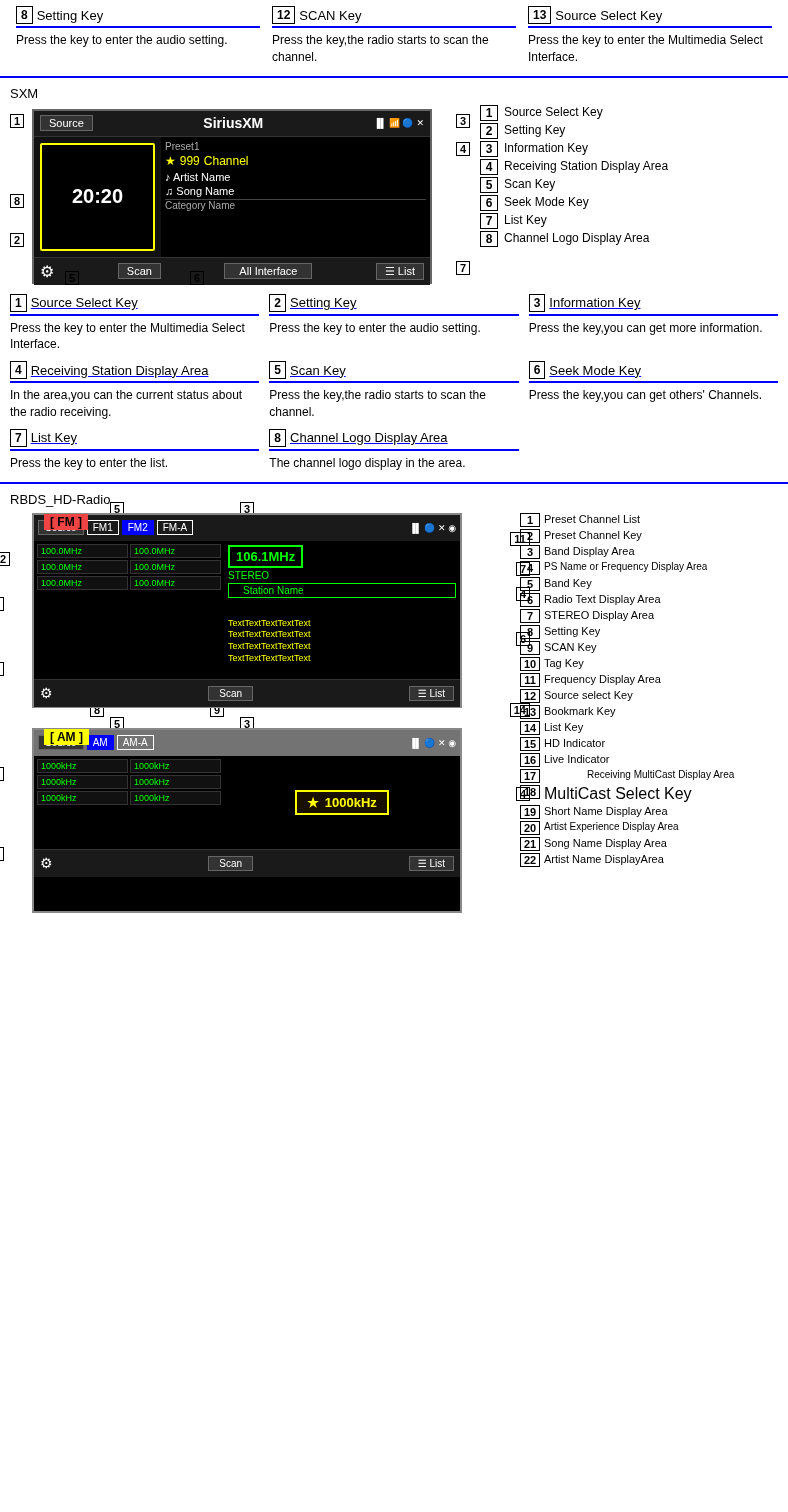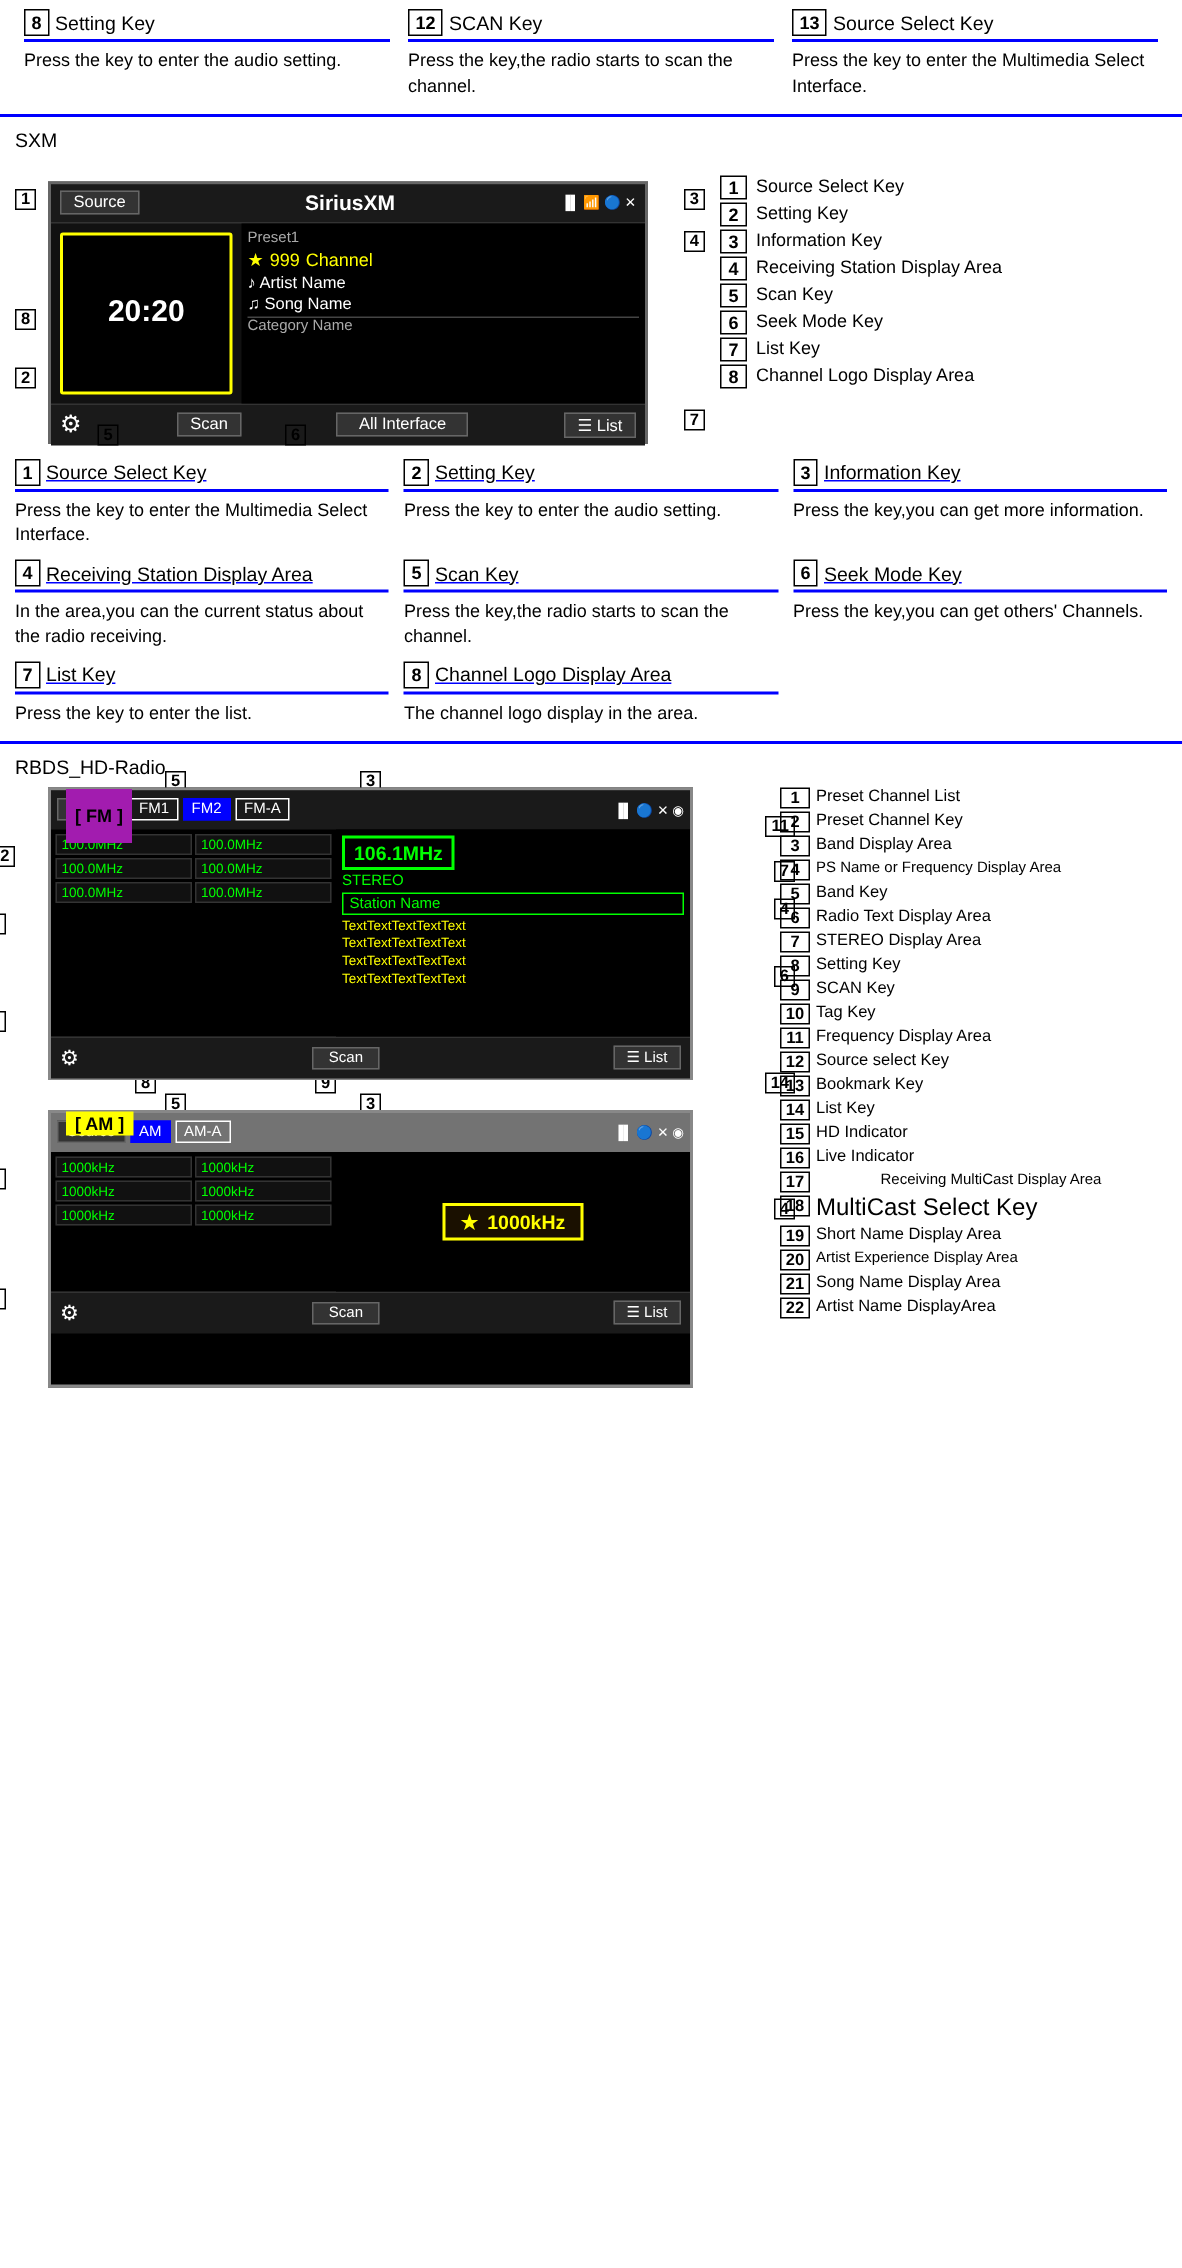--- a/index.html
+++ b/index.html
@@ -6,21 +6,21 @@
     body { font-family: Arial, sans-serif; font-size: 12px; background: #fff; width: 788px; }
 
     .section { padding: 8px 10px; }
     .top-col { flex: 1; padding: 0 6px; }
     .key-title { display: flex; align-items: center; gap: 4px; margin-bottom: 4px; border-bottom: 2px solid #00f; padding-bottom: 2px; }
     .key-num { border: 1px solid #000; padding: 1px 4px; font-weight: bold; font-size: 12px; }
     .key-label { font-size: 13px; font-weight: normal; }
     .key-desc { font-size: 12px; line-height: 1.4; }
 
     .sxm-section { border-bottom: 2px solid #00f; padding: 8px 10px 10px; }
-    .sxm-label { font-size: 13px; margin-bottom: 16px; }
+    .sxm-label { font-size: 13px; margin-bottom: 4px; }
     .sxm-content { display: flex; gap: 10px; }
     .sxm-screen-area { position: relative; width: 450px; flex-shrink: 0; }
     .sxm-legend { flex: 1; }
     .legend-row { display: flex; align-items: flex-start; gap: 6px; margin-bottom: 2px; font-size: 12px; }
     .legend-num { border: 1px solid #000; padding: 0 3px; font-weight: bold; min-width: 18px; text-align: center; }
 
     
     .sxm-screen { width: 370px; height: 175px; background: #000; border: 2px solid #888; position: relative; margin-left: 40px; }
     .sxm-source-btn { background: #333; color: #fff; border: 1px solid #666; padding: 1px 8px; font-size: 11px; }
     .sxm-scan-btn { background: #333; color: #fff; border: 1px solid #666; padding: 1px 8px; font-size: 11px; }
@@ -243,21 +243,21 @@
         <div style="position:absolute; top:120px; right:-20px; font-size:11px; font-weight:bold;"><span style="border:1px solid #000;padding:0 3px;">6</span></div>
         <div style="position:absolute; left:-20px; top:40px; font-size:11px; font-weight:bold;"><span style="border:1px solid #000;padding:0 3px;">12</span></div>
         <div style="position:absolute; left:-20px; top:85px; font-size:11px; font-weight:bold;"><span style="border:1px solid #000;padding:0 3px;">2</span></div>
         <div style="position:absolute; left:-20px; top:150px; font-size:11px; font-weight:bold;"><span style="border:1px solid #000;padding:0 3px;">1</span></div>
         <div style="position:absolute; bottom:-8px; left:80px; font-size:11px; font-weight:bold;"><span style="border:1px solid #000;padding:0 3px;">8</span></div>
         <div style="position:absolute; bottom:-8px; left:200px; font-size:11px; font-weight:bold;"><span style="border:1px solid #000;padding:0 3px;">9</span></div>
         <div style="position:absolute; bottom:-8px; right:-20px; font-size:11px; font-weight:bold;"><span style="border:1px solid #000;padding:0 3px;">14</span></div>
 
         <div class="radio-screen" style="margin-left:22px; width:430px; height:195px; background:#000; border:2px solid #888; position:relative;">
 
-          <div style="background:#a21caf; padding:11px 6px; font-size:12px; font-weight:bold; display:inline-block; position:absolute; top:-1px; left:10px;">[ FM ]</div>
+          <div style="background:#ef4444; padding:1px 6px; font-size:12px; font-weight:bold; display:inline-block; position:absolute; top:-1px; left:10px;">[ FM ]</div>
 
           <div style="background:#1a1a1a; display:flex; align-items:center; padding:2px 4px; gap:3px; height:26px; margin-top:0;">
             <button style="background:#333;color:#fff;border:1px solid #666;padding:1px 6px;font-size:10px;">Source</button>
             <button style="color:#fff;border:1px solid #fff;padding:1px 5px;font-size:10px;background:transparent;">FM1</button>
             <button style="color:#fff;border:1px solid #00f;padding:1px 5px;font-size:10px;background:#00f;">FM2</button>
             <button style="color:#fff;border:1px solid #fff;padding:1px 5px;font-size:10px;background:transparent;">FM-A</button>
             <span style="margin-left:auto;color:#fff;font-size:9px;">▐▌ 🔵 ✕ ◉</span>
           </div>
 
           <div style="display:flex; height:138px;">
@@ -273,21 +273,21 @@
               </div>
               <div style="display:flex;gap:2px;margin-bottom:2px;">
                 <div style="flex:1;background:#111;border:1px solid #333;color:#0f0;font-size:9px;padding:1px 3px;">100.0MHz</div>
                 <div style="flex:1;background:#111;border:1px solid #333;color:#0f0;font-size:9px;padding:1px 3px;">100.0MHz</div>
               </div>
             </div>
 
             <div style="flex:1; padding:4px; background:#000;">
               <div style="border:2px solid #0f0;color:#0f0;font-size:13px;font-weight:bold;padding:2px 6px;margin-bottom:2px;display:inline-block;">106.1MHz</div>
               <div style="color:#0f0;font-size:10px;margin-bottom:2px;">STEREO</div>
-              <div style="border:1px solid #0f0;color:#0f0;font-size:10px;padding:1px 4px;margin-bottom:2px;">Station Name</div>
+              <div style="border:1px solid #0f0;color:#0f0;font-size:10px;padding:1px 14px;margin-bottom:20px;">Station Name</div>
               <div style="color:#ff0;font-size:9px;line-height:1.3;">TextTextTextTextText<br>TextTextTextTextText<br>TextTextTextTextText<br>TextTextTextTextText</div>
             </div>
           </div>
 
           <div style="background:#1a1a1a;display:flex;align-items:center;justify-content:space-between;padding:2px 6px;height:28px;border-top:1px solid #333;">
             <span style="color:#fff;font-size:14px;">⚙</span>
             <button style="background:#333;color:#fff;border:1px solid #666;padding:1px 10px;font-size:10px;">Scan</button>
             <button style="background:#333;color:#fff;border:1px solid #666;padding:1px 8px;font-size:10px;">☰ List</button>
           </div>
         </div>

